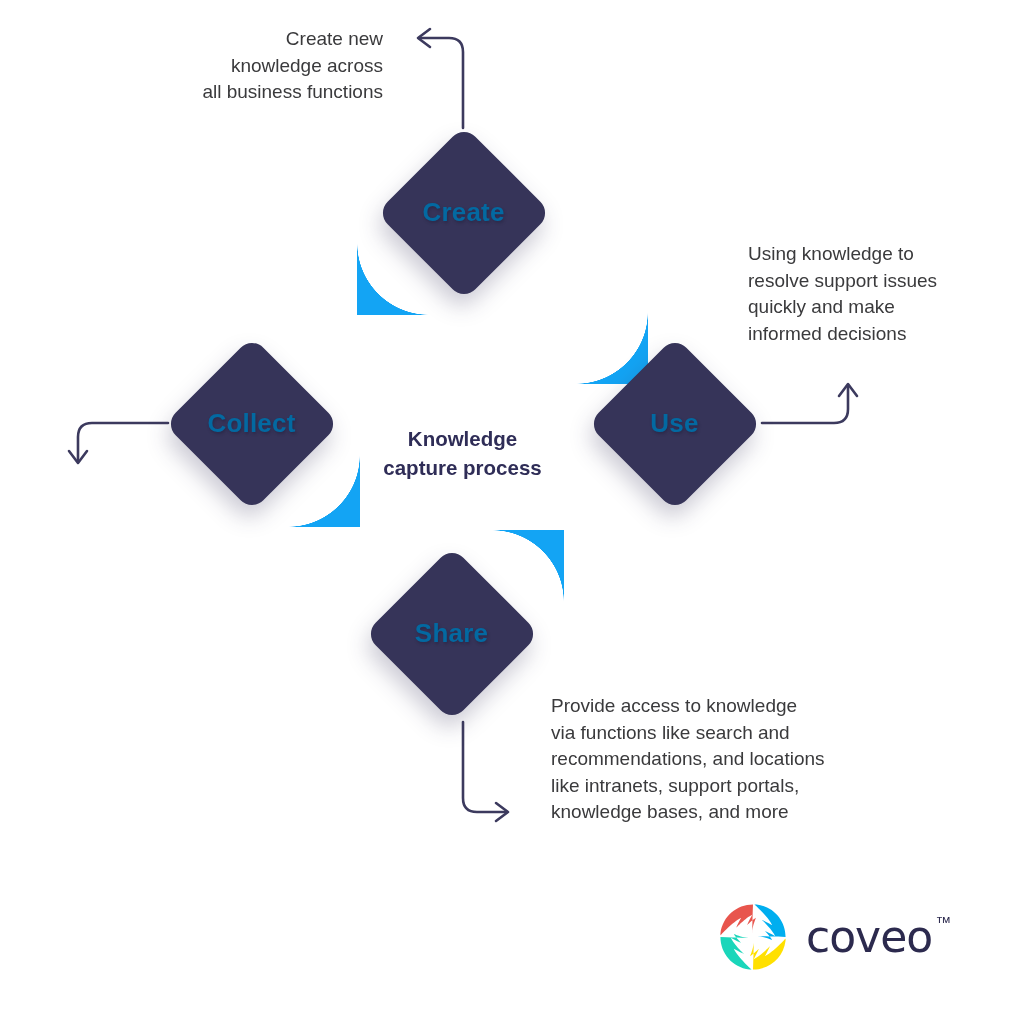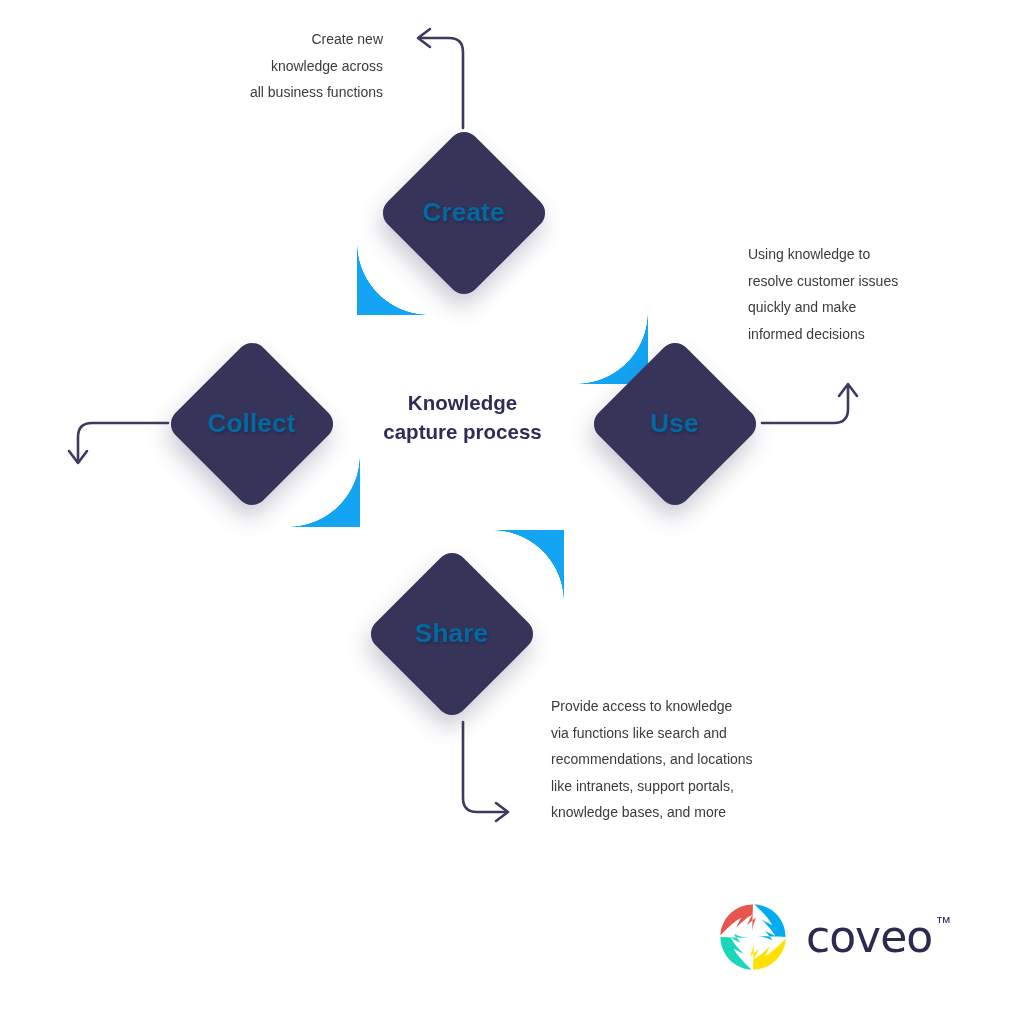--- a/index.html
+++ b/index.html
@@ -98,38 +98,39 @@
     font-size: 26px;
     font-weight: bold;
     letter-spacing: 0.2px;
     text-shadow: 1px 2px 3px rgba(30, 28, 55, 0.45);
   }
 
   
   .caption {
     position: absolute;
     color: #3a3a3c;
-    font-size: 14px;
+    font-size: 19px;
     line-height: 26.5px;
     z-index: 2;
     white-space: pre-line;
   }
   .caption.right-align { text-align: right; }
   .caption.left-align  { text-align: left; }
 
   
   .center-title {
     position: absolute;
     color: #2f2d57;
     font-size: 20.5px;
     line-height: 29px;
     font-weight: bold;
     text-align: center;
     white-space: pre-line;
     z-index: 2;
+    margin-top: 36px;
   }
 
   
   .logo {
     position: absolute;
     display: flex;
     align-items: center;
     z-index: 4;
   }
   .logo-mark { width: 74px; height: 74px; }
@@ -205,21 +206,21 @@
   </div>
 
   <div class="center-title" style="left:340px; top:388px; width:245px;">Knowledge
 capture process</div>
 
   <div class="caption right-align" style="left:110px; top:26px; width:273px;">Create new
 knowledge across
 all business functions</div>
 
   <div class="caption left-align" style="left:748px; top:241px; width:270px;">Using knowledge to
-resolve customer issues
+resolve support issues
 quickly and make
 informed decisions</div>
 
 
   <div class="caption left-align" style="left:551px; top:693px; width:330px;">Provide access to knowledge
 via functions like search and
 recommendations, and locations
 like intranets, support portals,
 knowledge bases, and more</div>
 

